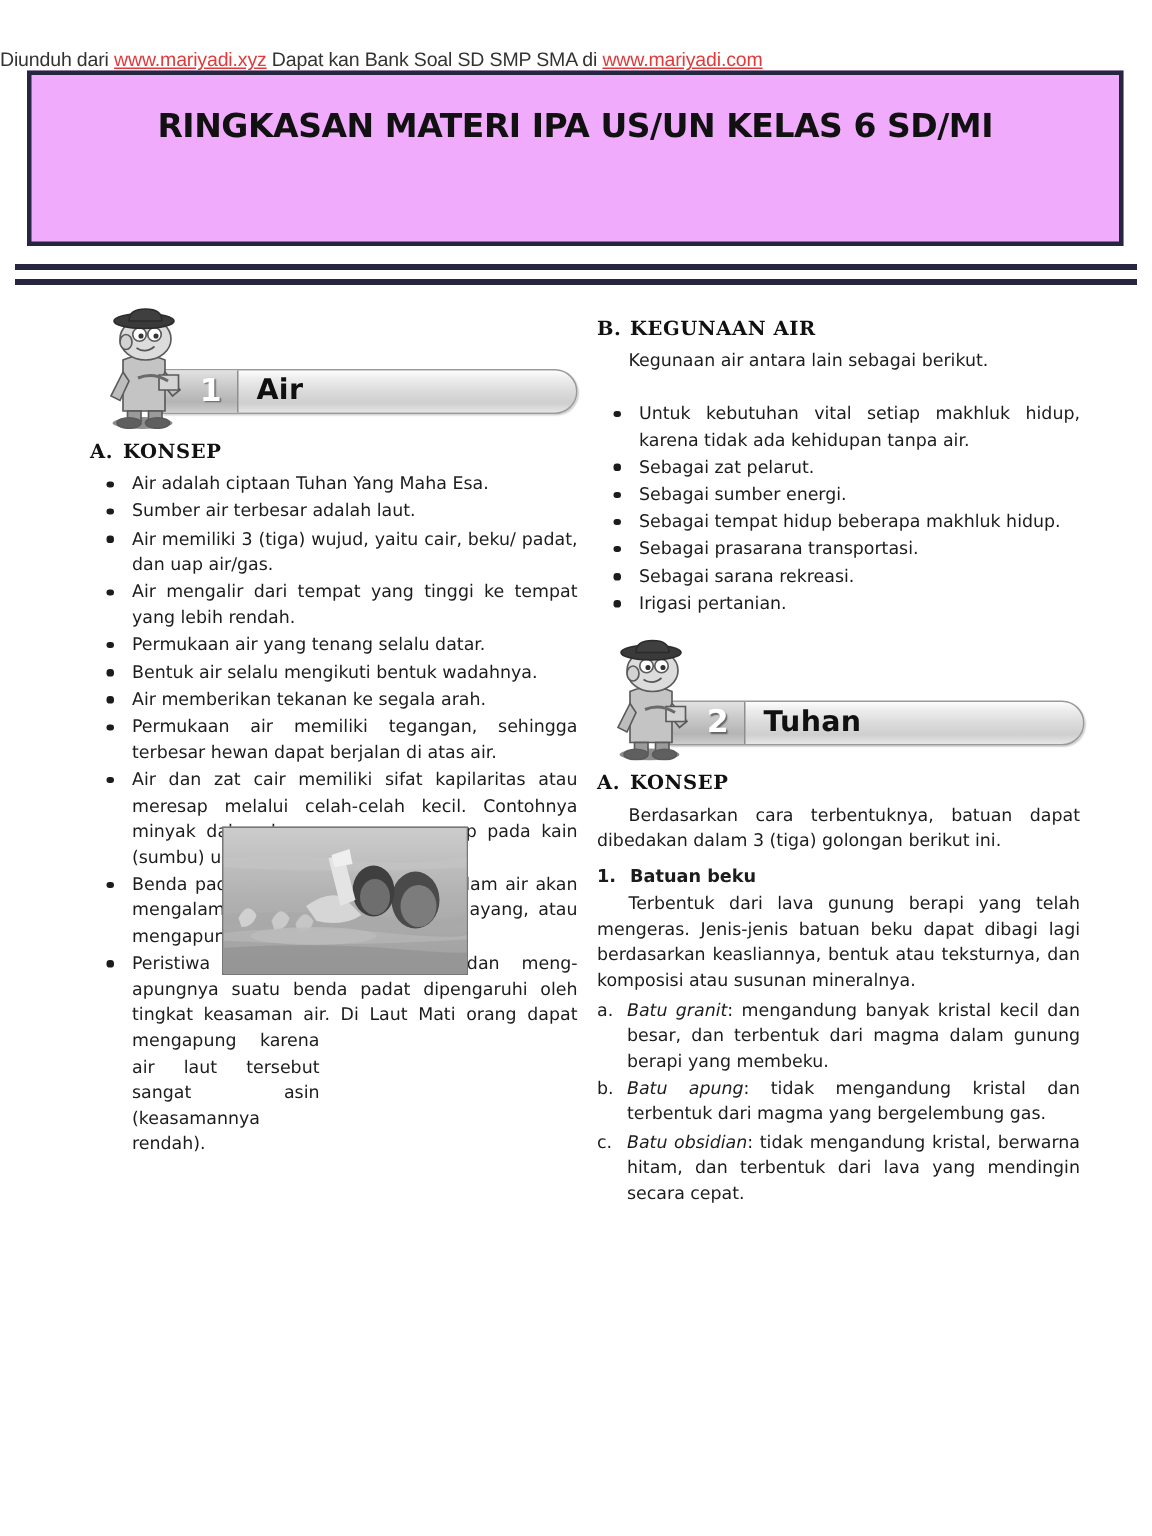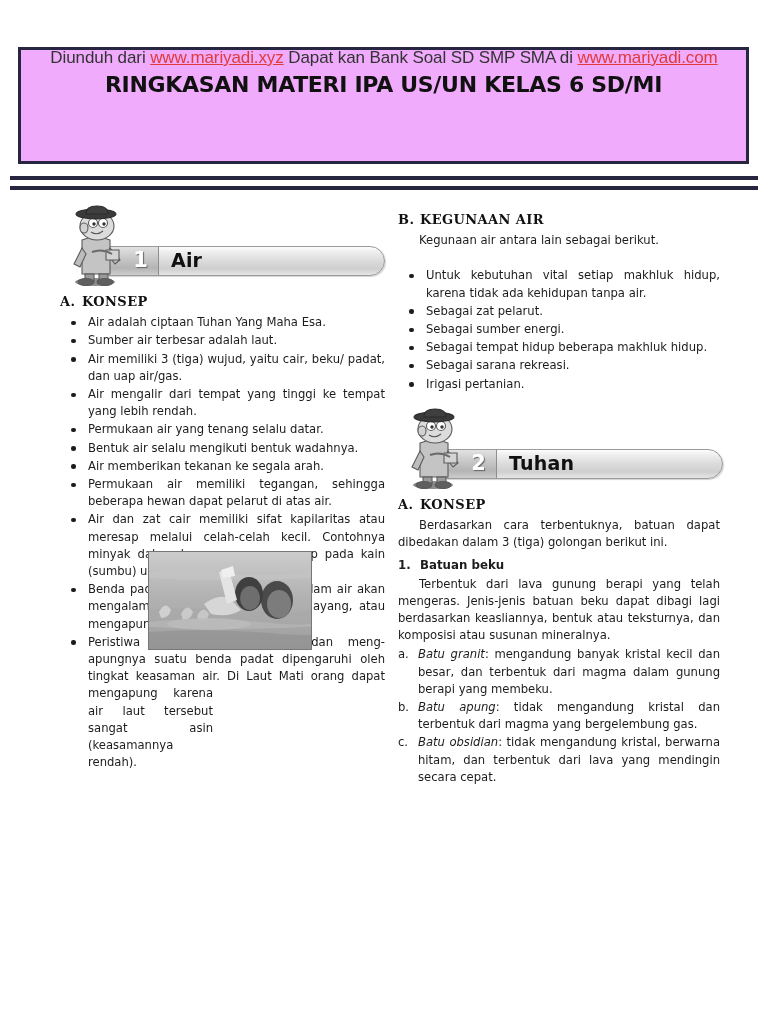--- a/index.html
+++ b/index.html
@@ -8,24 +8,23 @@
     width: 768px; height: 1024px;
     background: #ffffff;
     font-family: "DejaVu Sans", sans-serif;
     color: #1a1a1a;
     overflow: hidden;
   }
 
   
   .watermark {
     position: absolute;
-    top: 48px; left: 0; width: 768px;
-    text-align: center;
+    top: 32px; left: 0; width: 768px;
     font-family: "Liberation Sans", sans-serif;
-    font-size: 17px;
+    font-size: 13px;
     color: #333;
     white-space: nowrap;
     z-index: 5;
     letter-spacing: -0.1px;
   }
   .wm-link {
     color: #e03a3a;
     text-decoration: underline;
     text-decoration-color: #e03a3a;
   }
@@ -262,21 +261,21 @@
     <span>KONSEP</span>
   </div>
 
   <div class="bul"><span>Air adalah ciptaan Tuhan Yang Maha Esa.</span></div>
   <div class="bul"><span>Sumber air terbesar adalah laut.</span></div>
   <div class="bul"><span>Air memiliki 3 (tiga) wujud, yaitu cair, beku/ padat, dan uap air/gas.</span></div>
   <div class="bul"><span>Air mengalir dari tempat yang tinggi ke tempat yang lebih rendah.</span></div>
   <div class="bul"><span>Permukaan air yang tenang selalu datar.</span></div>
   <div class="bul"><span>Bentuk air selalu mengikuti bentuk wadahnya.</span></div>
   <div class="bul"><span>Air memberikan tekanan ke segala  arah.</span></div>
-  <div class="bul"><span>Permukaan air memiliki tegangan, sehingga beberapa hewan dapat pelarut di atas air.</span></div>
+  <div class="bul"><span>Permukaan air memiliki tegangan, sehingga terbesar hewan dapat berjalan di atas air.</span></div>
   <div class="bul just-block"><span>Air dan zat cair memiliki sifat kapilaritas atau meresap melalui celah-celah kecil. Contohnya minyak dalam kompor yang meresap pada kain (sumbu) untuk menyalakan api.</span></div>
   <div class="bul just-block"><span>Benda padat yang dimasukkan ke dalam air akan mengalami peristiwa tenggelam, melayang, atau mengapung.</span></div>
 
   <div class="bul float-wrap just-block">
     <span>Peristiwa tenggelam, melayang, dan meng-apungnya suatu benda padat dipengaruhi oleh tingkat keasaman air. Di Laut Mati</span>
     <span class="float-img-space"></span>
     <span class="narrow-text">orang dapat mengapung karena air laut tersebut sangat asin (keasamannya rendah).</span>
   </div>
 </div>
 
@@ -313,20 +312,21 @@
   <div class="sec-head">
     <span class="sec-letter">B.</span>
     <span>KEGUNAAN AIR</span>
   </div>
   <div class="intro">Kegunaan air antara lain sebagai berikut.</div>
 
   <div class="bul"><span>Untuk kebutuhan vital setiap makhluk hidup, karena tidak ada kehidupan tanpa air.</span></div>
   <div class="bul"><span>Sebagai zat pelarut.</span></div>
   <div class="bul"><span>Sebagai sumber energi.</span></div>
   <div class="bul"><span>Sebagai tempat hidup beberapa makhluk hidup.</span></div>
+  <div class="bul"><span>Sebagai prasarana transportasi.</span></div>
   <div class="bul"><span>Sebagai sarana rekreasi.</span></div>
   <div class="bul"><span>Irigasi pertanian.</span></div>
 
   <div class="chapter" style="margin-top:14px;">
     <div class="chapter-mascot">
       <svg width="72" height="82" viewBox="0 0 72 82">
         <g stroke="#5a5a5a" stroke-width="1.1" fill="#c9c9c9">
           <ellipse cx="33" cy="78" rx="20" ry="4" fill="#8d8d8d" stroke="none"></ellipse>
           <path d="M20 36 L20 70 L48 70 L48 36 Q34 30 20 36 Z" fill="#c4c4c4"></path>
           <path d="M20 44 L12 60 L18 63 L24 50 Z" fill="#bdbdbd"></path>

